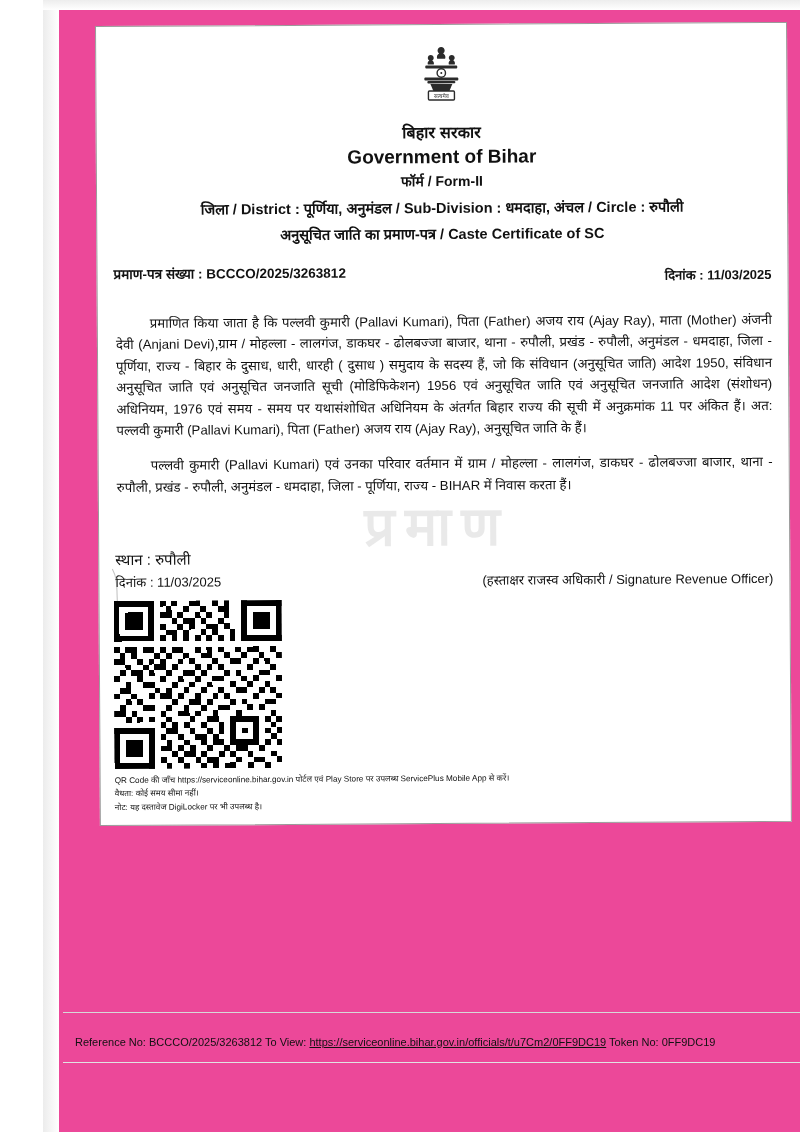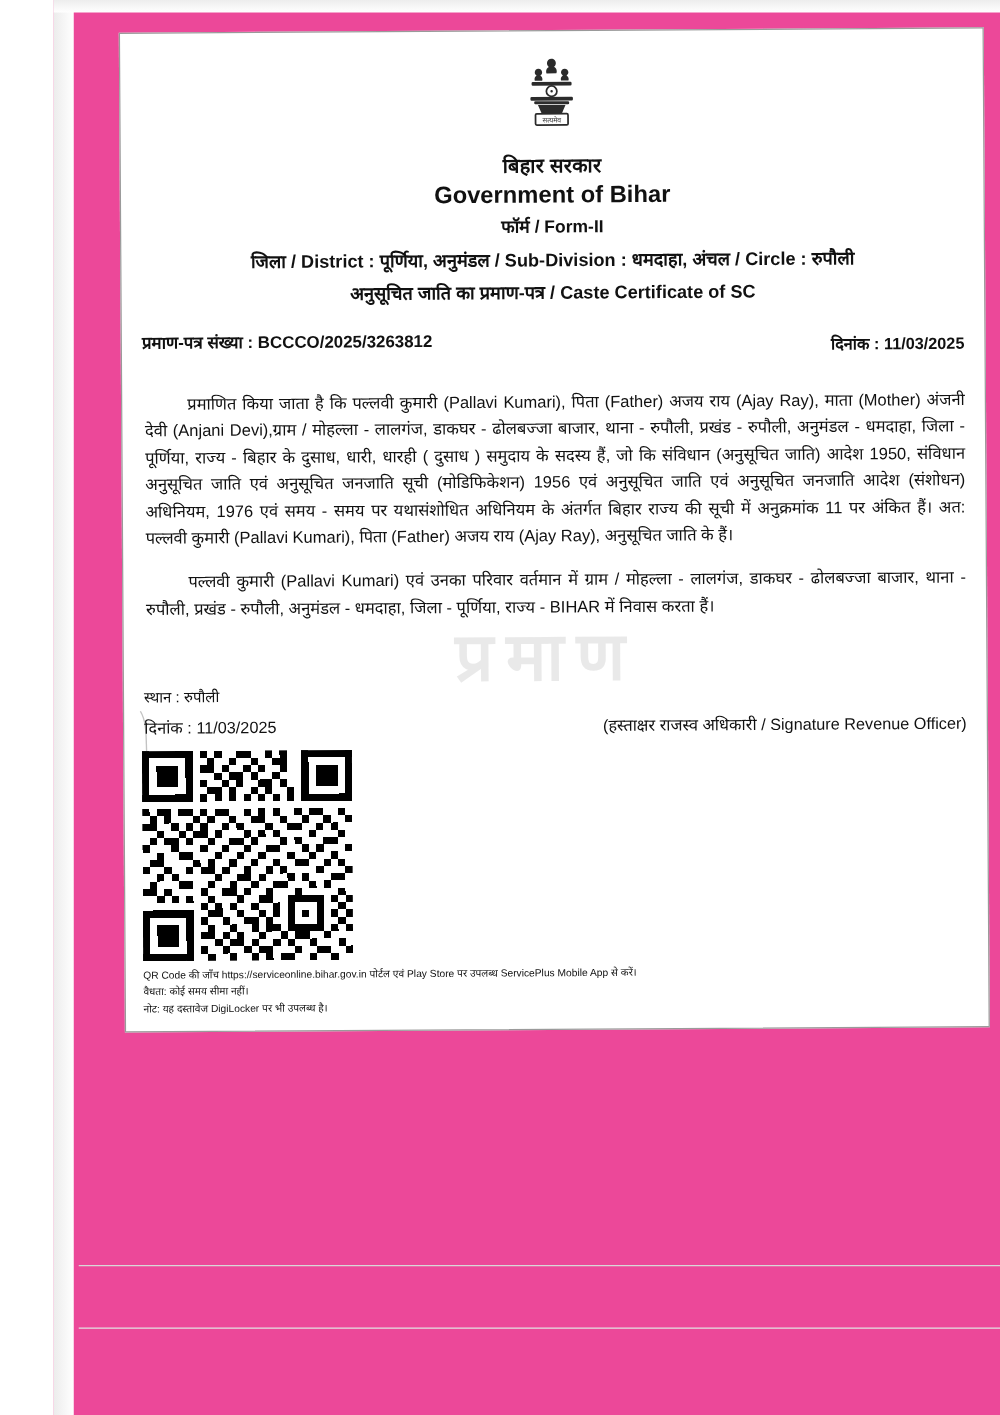--- a/index.html
+++ b/index.html
@@ -139,21 +139,21 @@
     font-size: 9.5px;
     line-height: 1.45;
     text-align: left;
     color: #111;
   }
 
   .place-line {
     position: absolute;
     top: 522px;
     left: 16px;
-    font-size: 12px;
+    font-size: 15px;
   }
   .date-bottom {
     position: absolute;
     top: 546px;
     left: 16px;
     font-size: 13px;
   }
   .sig-line {
     position: absolute;
     top: 546px;
@@ -597,15 +597,23 @@
       <div class="qr-note">
         <div>QR Code की जाँच https://serviceonline.bihar.gov.in पोर्टल एवं Play Store पर उपलब्ध ServicePlus Mobile App से करें।</div>
         <div class="qr-note-2">वैधता: कोई समय सीमा नहीं।</div>
         <div class="qr-note-2">नोट: यह दस्तावेज DigiLocker पर भी उपलब्ध है।</div>
       </div>
 
     </div>
   </div>
 
   <div class="footer-rule-top"></div>
+  <div class="footer-ref">
+    <span>Reference No:</span>
+    <span>BCCCO/2025/3263812</span>
+    <span>To View:</span>
+    <span class="u">https://serviceonline.bihar.gov.in/officials/t/u7Cm2/0FF9DC19</span>
+    <span>Token No:</span>
+    <span>0FF9DC19</span>
+  </div>
   <div class="footer-rule-bottom"></div>
 
 </div>
 
 </body></html>

